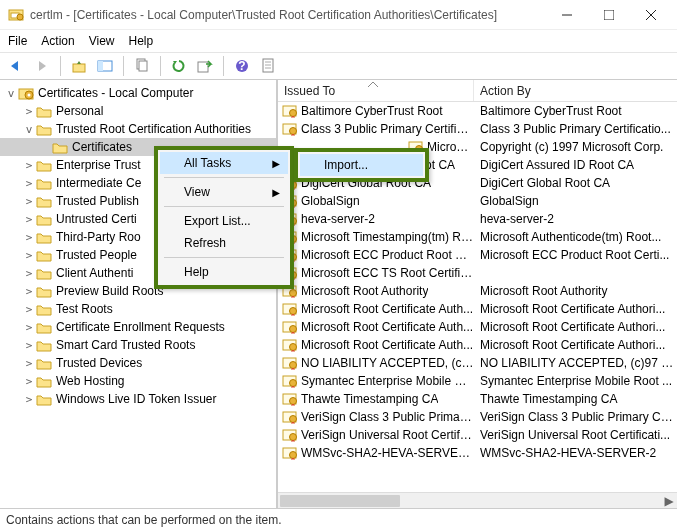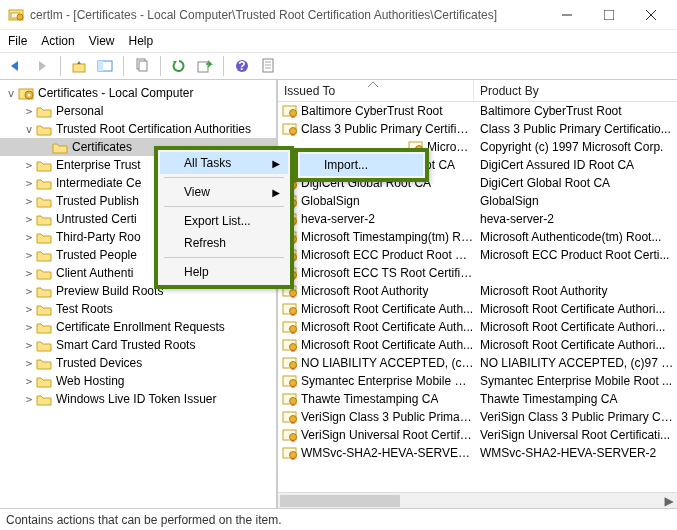--- a/index.html
+++ b/index.html
@@ -313,21 +313,21 @@
     </div>
   <div class="listpane">
     <div class="listhdr">
       <div class="col col1">
           <span>Issued To</span>
           <svg style="position:absolute;left:90px;top:2px" width="10" height="6">
             <path d="M0 5 L5 0 L10 5" fill="none" stroke="#888"></path>
           </svg>
         </div>
       <div class="col col2">
-          <span>Product By</span>
+          <span>Action By</span>
         </div>
     </div>
     <div class="list" id="cert-list">
         <div class="list-row">
           <div class="c1">
             <span class="cert-ico">
               <svg width="16" height="14">
                 <rect x="1" y="2" width="13" height="10" fill="#fffbe6" stroke="#c9a227"></rect>
                 <circle cx="11" cy="9" r="3.5" fill="#e8b339" stroke="#b57f00"></circle>
                 <path d="M10 12 L9 15 L11 13 L13 15 L12 12" fill="#d94a2b"></path>

